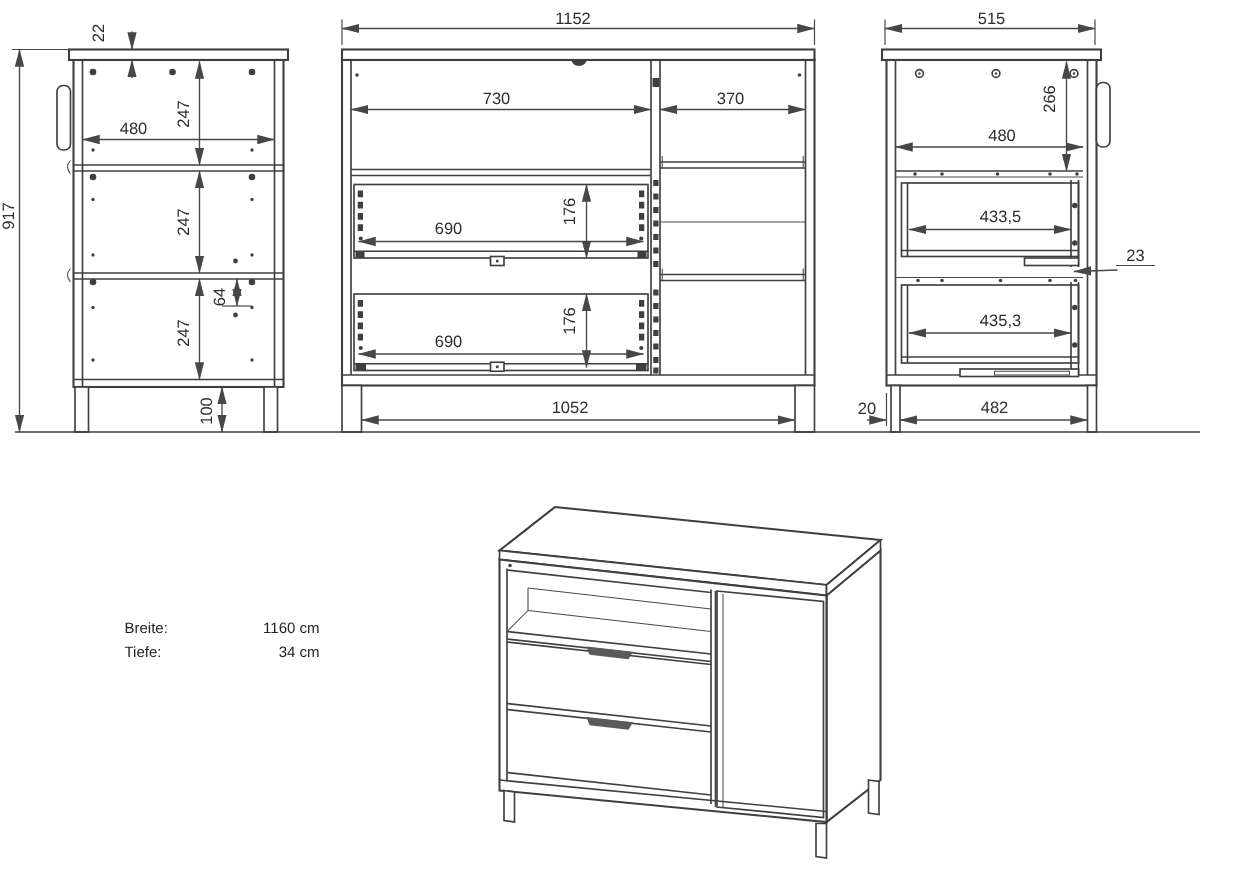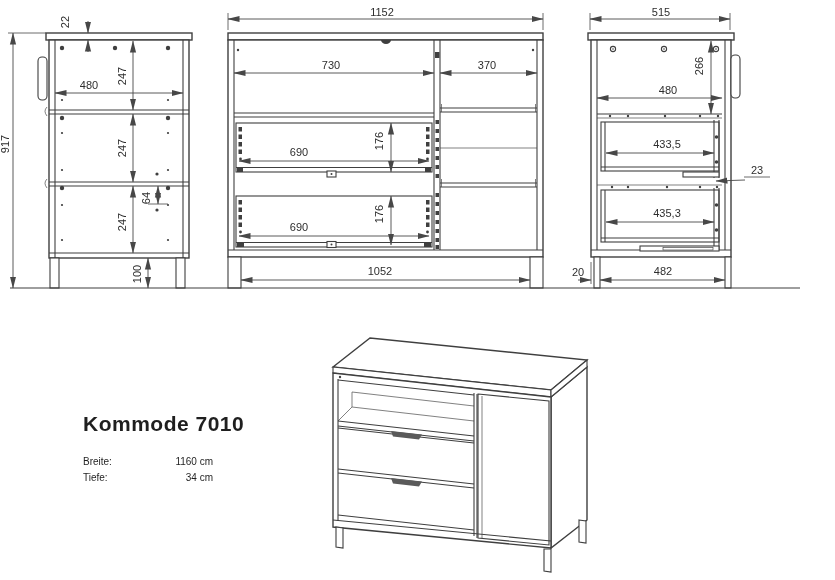--- a/index.html
+++ b/index.html
@@ -351,20 +351,19 @@
 
     <g>
       <polygon class="ln wfill" points="336,527 343,528 343,548 336,547"></polygon>
       <polygon class="ln wfill" points="544,549 551,549 551,572 544,571"></polygon>
       <polygon class="ln wfill" points="579,520 586,521 586,543 579,542"></polygon>
     </g>
   </g>
 </svg>
 
 <div class="titleblock">
-  <h1>Kommode 7010</h1>
   <div class="spec-row">
     <span class="spec-label">Breite:</span><span class="spec-value">1160 cm</span>
   </div>
   <div class="spec-row">
     <span class="spec-label">Tiefe:</span><span class="spec-value">34 cm</span>
   </div>
 </div>
 
 </body></html>

